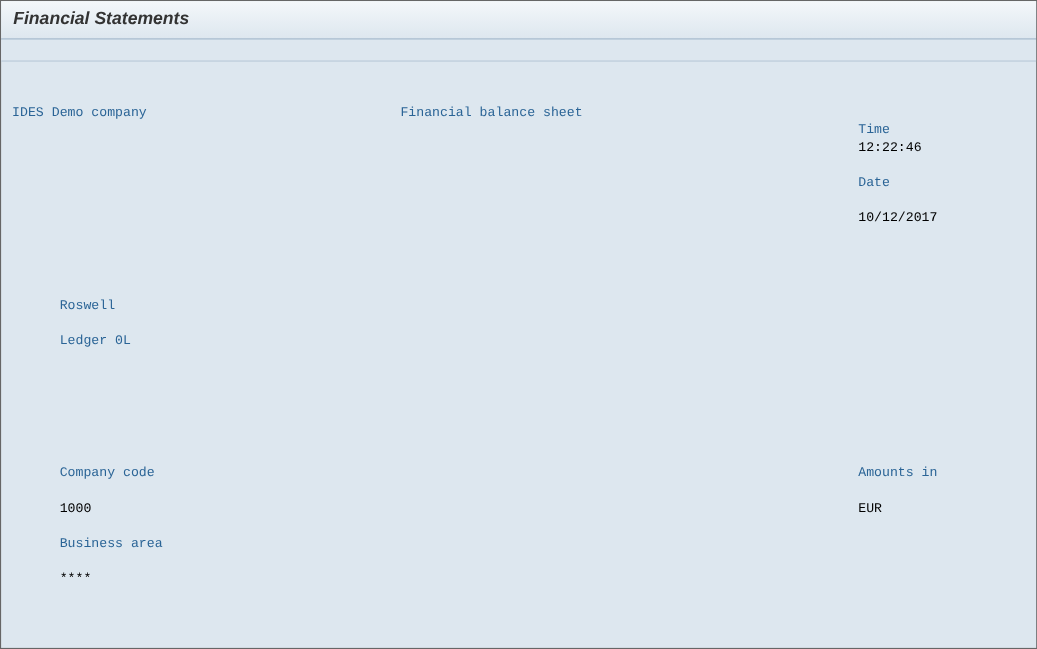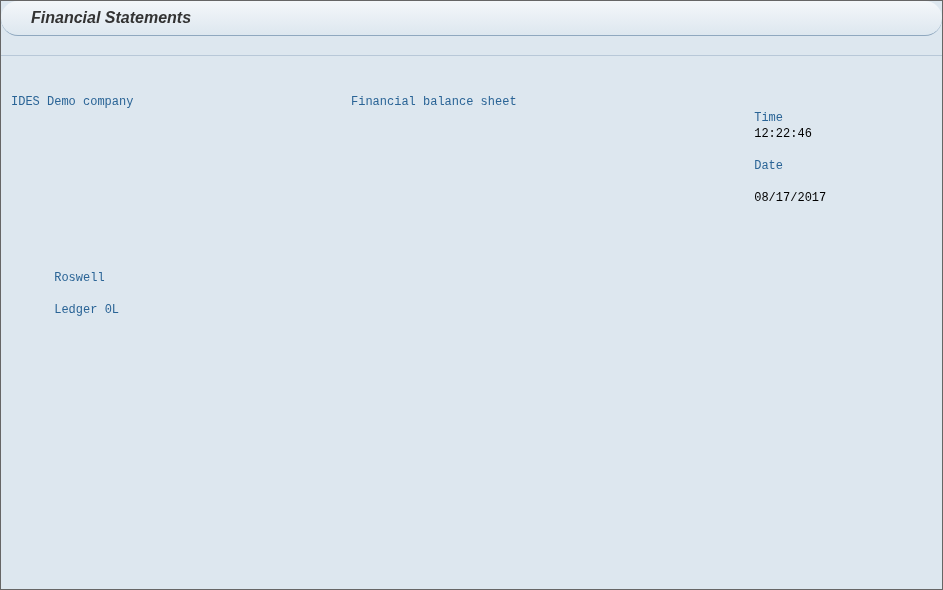--- a/index.html
+++ b/index.html
@@ -8,68 +8,84 @@
     font-size: 12px;
     background: #dde7ef;
     width: 943px;
     height: 590px;
     overflow: hidden;
     border: 1px solid #666;
   }
   .title-bar {
     background: linear-gradient(#f4f7fa, #dde7ef);
     border-bottom: 1px solid #8fa8bf;
-    padding: 8px 30px;
+    padding: 8px 11px;
     font-family: Arial, sans-serif;
     font-size: 16px;
     font-style: italic;
     font-weight: bold;
     color: #333;
-    border-radius: 17px;
   }
   .toolbar-gap {
     height: 20px;
     background: #dde7ef;
     border-bottom: 1px solid #b8c8d8;
   }
   .meta {
     padding: 6px 10px 0 10px;
     color: #2a6496;
     white-space: pre;
     font-size: 12px;
     line-height: 16px;
   }
   .meta .black { color: #000; text-align: right; }
   .meta .blue { color: #2a6496; }
-  .meta-row { display: flex; }
+  .meta-row { display: flex; gap: 13px; }
   .meta-left { width: 340px; }
   .meta-mid { width: 360px; }
   .meta-right { flex: 1; text-align: left; }
 </style>
 </head>
 <body>
 
 <div class="title-bar">Financial Statements</div>
 <div class="toolbar-gap"></div>
 
 <div class="meta">
   <div class="meta-row">
     <span class="meta-left blue">IDES Demo company</span>
     <span class="meta-mid blue">Financial balance sheet</span>
     <span class="meta-right">
       <span class="blue">Time</span>
       <span class="black">12:22:46</span>
       <span>   </span>
       <span class="blue">Date</span>
       <span>  </span>
-      <span class="black">08/17/2017</span>
+      <span class="black">10/12/2017</span>
     </span>
   </div>
   <div class="meta-row">
     <span class="meta-left">
       <span class="blue">Roswell</span>
       <span>         </span>
       <span class="blue">Ledger 0L</span>
     </span>
     <span class="meta-mid"></span>
   </div>
   <div style="height:8px"></div>
+  <div class="meta-row">
+    <span class="meta-left">
+      <span class="blue">Company code</span>
+      <span>  </span>
+      <span class="black">1000</span>
+      <span> </span>
+      <span class="blue">Business area</span>
+      <span>   </span>
+      <span class="black">****</span>
+    </span>
+    <span class="meta-mid"></span>
+    <span class="meta-right">
+      <span class="blue">Amounts in</span>
+      <span> </span>
+      <span class="black">EUR</span>
+    </span>
+  </div>
 </div>
 
 </body></html>

